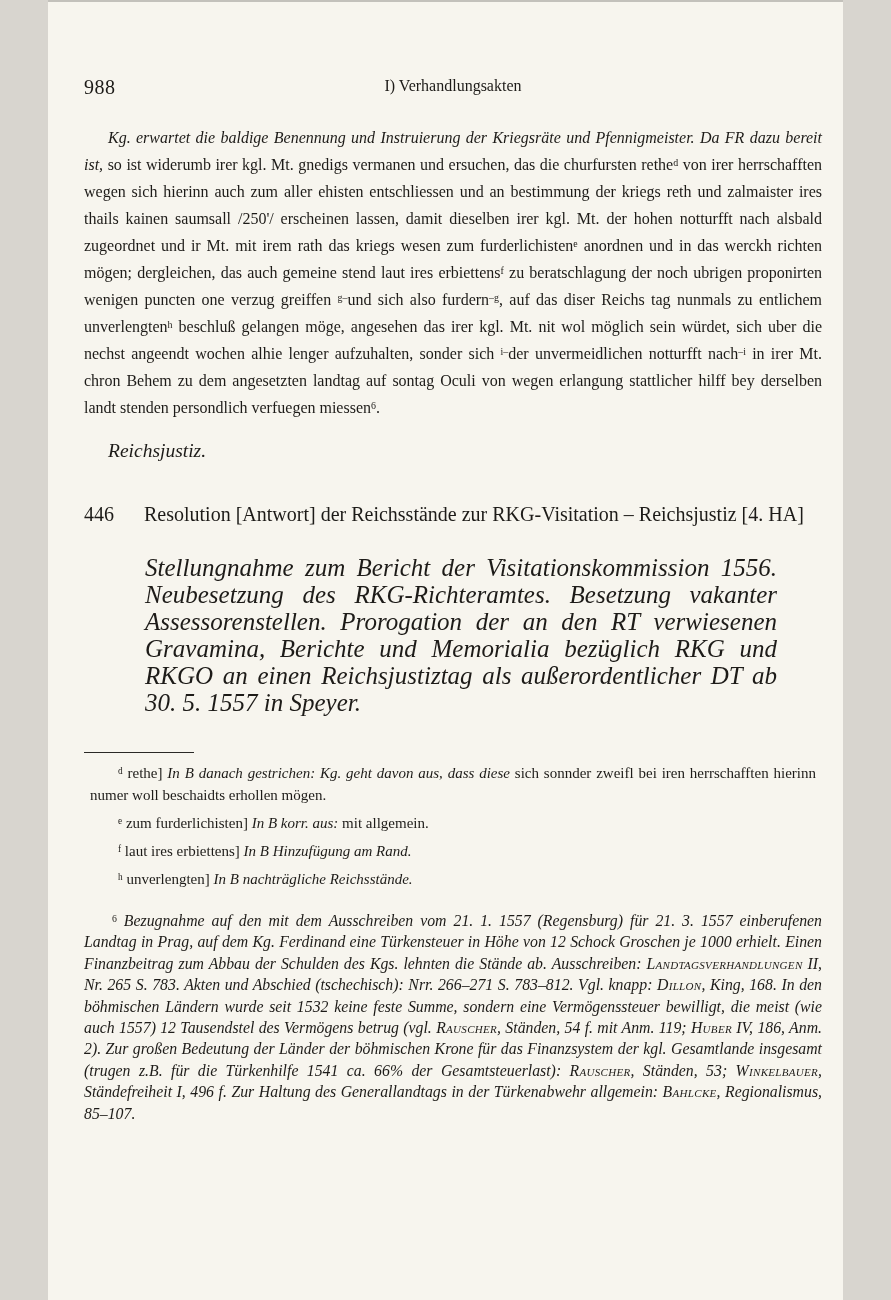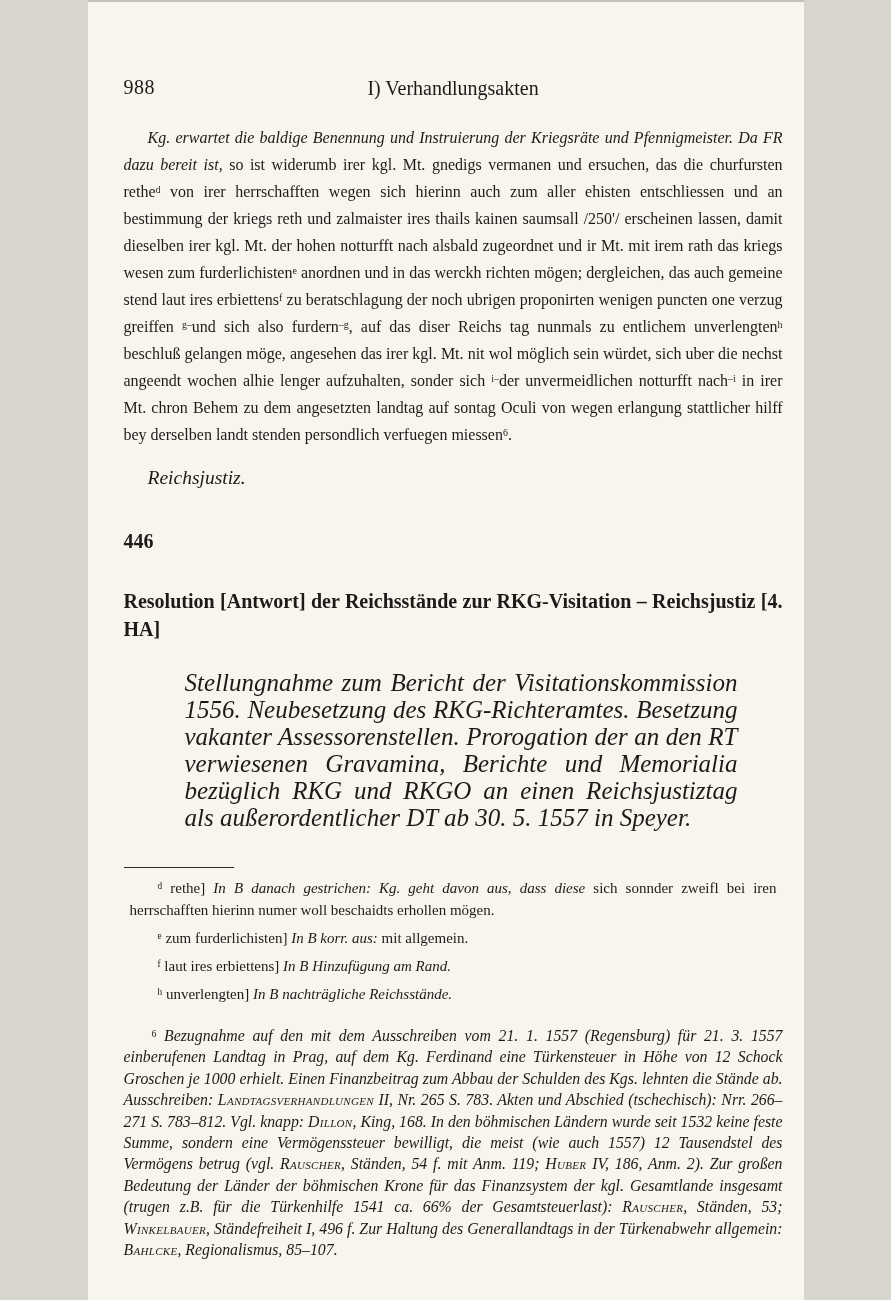--- a/index.html
+++ b/index.html
@@ -1,48 +1,48 @@
 <!DOCTYPE html>
 <html lang="de"><head>
 <meta charset="utf-8">
 <style>
   html, body { margin: 0; padding: 0; }
   body { background: #d8d5cf; }
   .page {
-    width: 716px; height: 1300px;
+    width: 795px; height: 1300px;
     background: #f7f5ee;
     font-family: "Liberation Serif", "DejaVu Serif", serif;
     color: #1d1b18;
     padding: 76px 21px 0 36px;
     box-sizing: border-box;
     position: relative;
     overflow: hidden;
     margin: 0 auto;
   }
   .page::before {
     content: ""; position: absolute; top: 0; left: 0; right: 0; height: 2px;
     background: #8f8d88; opacity: .5;
   }
   .page-header { position: relative; height: 26px; }
   .page-num { position: absolute; left: 0; top: 0; font-size: 20px; letter-spacing: .5px; }
-  .section-title { position: absolute; left: 0; right: 0; top: 1px; text-align: center; font-size: 20px; }
+  .section-title { position: absolute; left: 0; right: 0; top: 1px; text-align: center; font-size: 16px; }
 
   .regest {
     margin-top: 22px;
     font-size: 16px; line-height: 27px;
     text-align: justify; text-indent: 24px;
     hyphens: auto; -webkit-hyphens: auto;
   }
   .schlussformel {
     font-size: 19.5px; line-height: 27px;
     font-style: italic; text-indent: 24px; margin: 0;
   }
   .entry-head {
     margin-top: 36px; display: flex;
-    font-weight: bold; font-size: 20px; line-height: 28px; flex-direction: column;
+    font-weight: normal; font-size: 20px; line-height: 28px;
   }
   .entry-num { flex: 0 0 60px; }
   .entry-title { flex: 1; text-align: justify; hyphens: auto; -webkit-hyphens: auto; }
   .summary {
     margin: 26px 45px 0 61px;
     font-style: italic; font-size: 25px; line-height: 27px;
     text-align: justify; hyphens: auto; -webkit-hyphens: auto;
   }
 
   .fn-rule {

